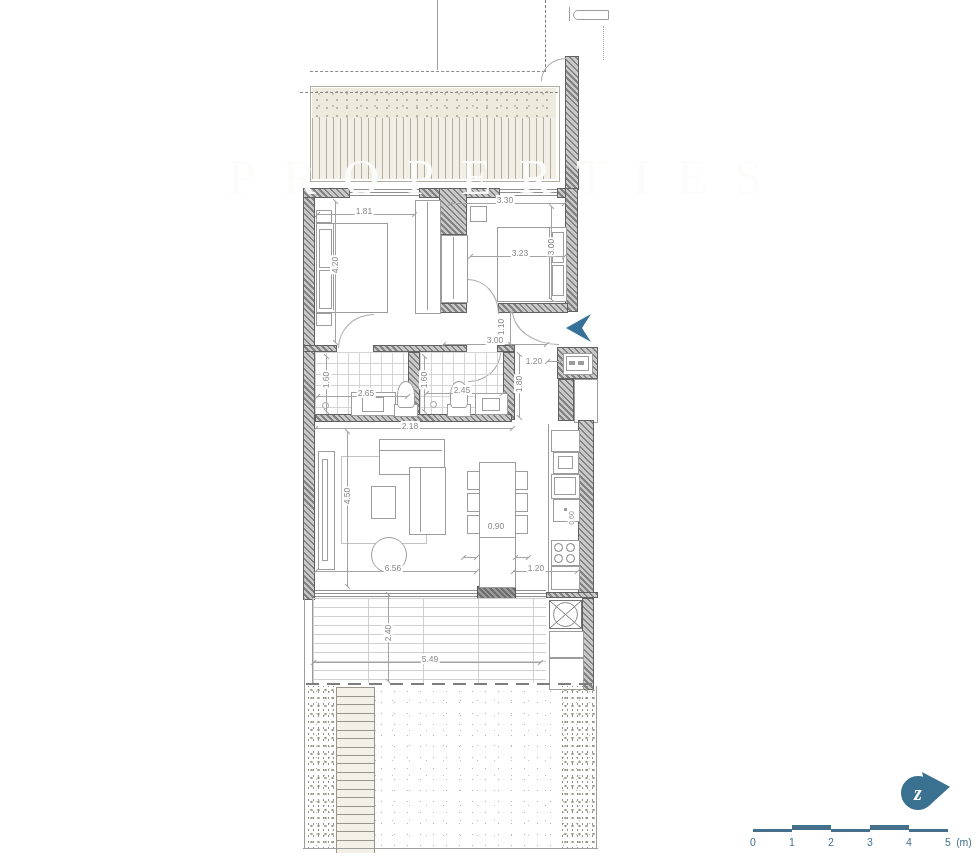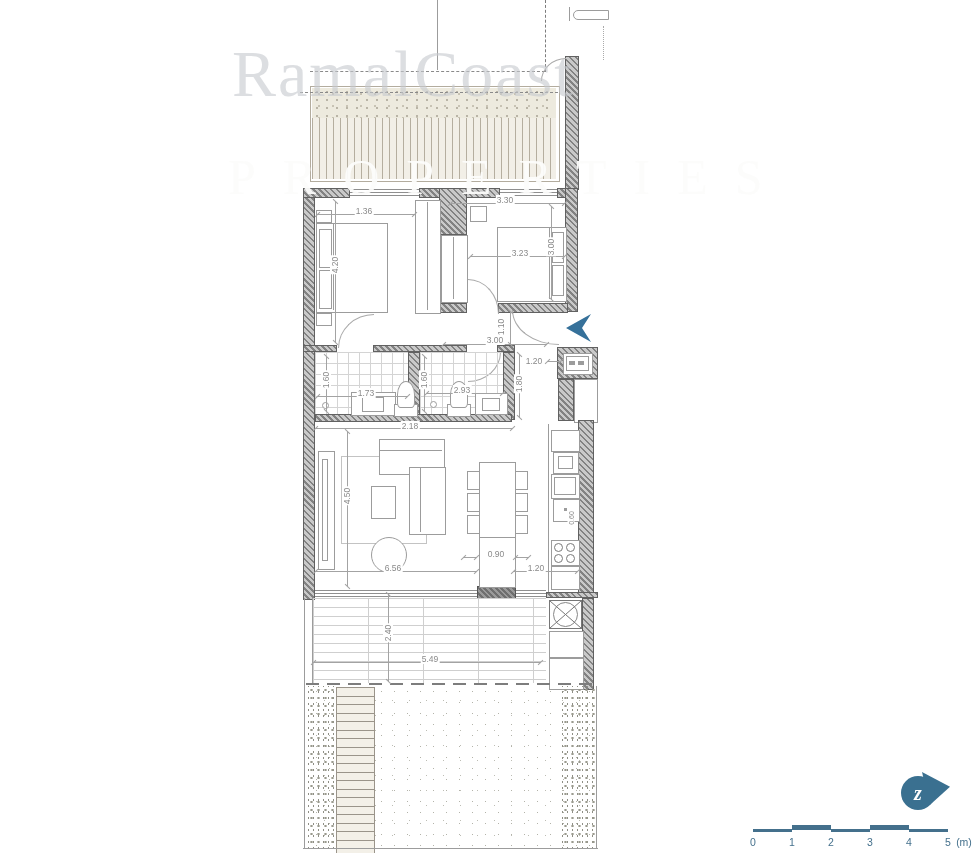--- a/index.html
+++ b/index.html
@@ -229,43 +229,42 @@
   <div class="dv" style="left:519px;top:354px;height:64px"></div>
   <div class="dl" style="left:315px;top:428px;width:198px"></div>
   <div class="dv" style="left:347px;top:431px;height:156px"></div>
   <div class="dl" style="left:315px;top:571px;width:162px"></div>
   <div class="dl" style="left:463px;top:557px;width:14px"></div>
   <div class="dl" style="left:515px;top:557px;width:14px"></div>
   <div class="dl" style="left:513px;top:571px;width:65px"></div>
   <div class="dv" style="left:388px;top:594px;height:88px"></div>
   <div class="dl" style="left:313px;top:662px;width:228px"></div>
 
-  <span class="dim" style="left:364px;top:211px">1.36</span>
+  <span class="dim" style="left:364px;top:211px">1.81</span>
   <span class="dim rot" style="left:335px;top:265px">4.20</span>
   <span class="dim" style="left:505px;top:200px">3.30</span>
   <span class="dim" style="left:520px;top:253px">3.23</span>
   <span class="dim rot" style="left:551px;top:247px">3.00</span>
   <span class="dim rot" style="left:501px;top:327px">1.10</span>
   <span class="dim" style="left:495px;top:340px">3.00</span>
   <span class="dim" style="left:534px;top:361px">1.20</span>
   <span class="dim rot" style="left:326px;top:380px">1.60</span>
-  <span class="dim" style="left:366px;top:393px">1.73</span>
+  <span class="dim" style="left:366px;top:393px">2.65</span>
   <span class="dim rot" style="left:424px;top:380px">1.60</span>
-  <span class="dim" style="left:462px;top:390px">2.93</span>
+  <span class="dim" style="left:462px;top:390px">2.45</span>
   <span class="dim rot" style="left:519px;top:384px">1.80</span>
   <span class="dim" style="left:410px;top:426px">2.18</span>
   <span class="dim rot" style="left:347px;top:496px">4.50</span>
   <span class="dim" style="left:393px;top:568px">6.56</span>
-  <span class="dim" style="left:496px;top:554px">0.90</span>
+  <span class="dim" style="left:496px;top:526px">0.90</span>
   <span class="dim" style="left:536px;top:568px">1.20</span>
   <span class="dim rot tiny" style="left:571px;top:518px">0.60</span>
   <span class="dim rot" style="left:388px;top:633px">2.40</span>
   <span class="dim" style="left:430px;top:659px">5.49</span>
 
-  <div class="wm1">RamalCoast</div>
   <div class="wm2">PROPERTIES</div>
 
   <div class="abs" style="left:922px;top:772px;width:28px;height:33px;background:#3a7090;
        clip-path:polygon(0 0,100% 45%,28% 100%)"></div>
   <div class="abs circle" style="left:901px;top:776px;width:34px;height:34px;background:#3a7090;
        display:flex;align-items:center;justify-content:center">
     <span style="color:#fff;font-family:'Liberation Serif',serif;font-style:italic;font-weight:bold;font-size:20px;line-height:1">z</span>
   </div>
 
   <div class="abs" style="left:753px;top:822px;width:214px;height:30px">

